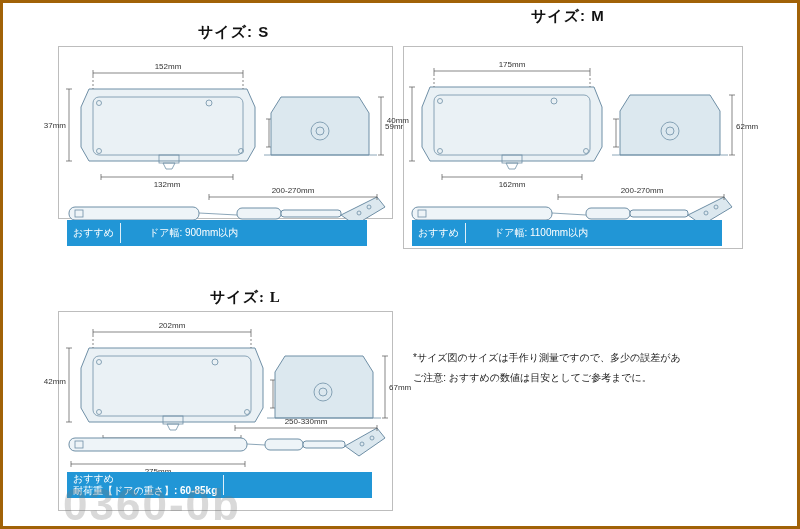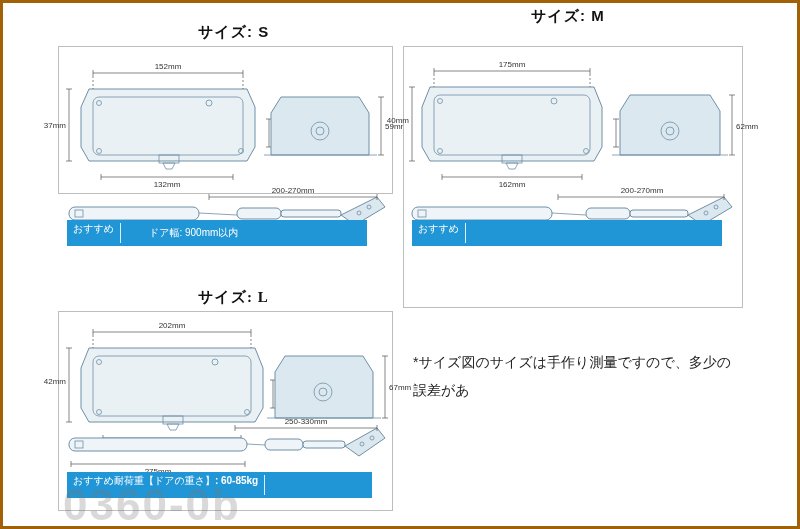--- a/index.html
+++ b/index.html
@@ -38,36 +38,36 @@
     position:absolute;
     background:#2196d6;
     color:#ffffff;
     box-sizing:border-box;
     display:flex;
     align-items:stretch;
     font-size:10px;
   }
   .banner .left{
     padding:3px 6px;
-    display:flex;justify-content:center;
+    display:flex;flex-direction:column;justify-content:center;
     line-height:1.25;
     white-space:nowrap;
   }
   .banner .sep{width:1px;background:#ffffff;opacity:.85;margin:3px 0;}
   .banner .right{
     padding:3px 8px;
     display:flex;align-items:center;
     white-space:nowrap;
     margin-left:20px;
   }
   .banner .w{font-weight:bold;}
 
   .note{
     position:absolute;
-    font-size:14px;
+    font-size:10px;
     line-height:2.0;
     color:#222;
     width:320px;
   }
   .watermark{
     position:absolute;
     left:60px;bottom:-4px;
     font-size:44px;
     font-weight:bold;
     color:rgba(120,120,120,0.28);
@@ -75,21 +75,21 @@
     font-family:"Liberation Sans",sans-serif;
     pointer-events:none;
   }
 </style>
 </head>
 <body>
 
 <div class="page">
 
   <div class="title" style="left:195px;top:20px;">サイズ: S</div>
-  <div class="panel panel-border" style="left:55px;top:43px;width:335px;height:148px;">
+  <div class="panel panel-border" style="left:55px;top:43px;width:335px;height:173px;">
     <svg width="335" height="203" viewBox="0 0 335 203">
 
       <path class="outline" d="M22,60 L30,42 L188,42 L196,60 L196,100 L188,114 L30,114 L22,100 Z"></path>
       <rect class="thin" x="34" y="50" width="150" height="58" rx="6" fill="#f4f9fb"></rect>
       <circle class="thin" cx="150" cy="56" r="3" fill="#cfe0ea"></circle>
       <circle class="thin" cx="40" cy="56" r="2.5" fill="#cfe0ea"></circle>
       <circle class="thin" cx="40" cy="104" r="2.5" fill="#cfe0ea"></circle>
       <circle class="thin" cx="182" cy="104" r="2.5" fill="#cfe0ea"></circle>
       <rect class="thin" x="100" y="108" width="20" height="8" fill="#d7e6ef"></rect>
       <path class="thin" d="M104,116 L116,116 L113,122 L107,122 Z" fill="#d7e6ef"></path>
@@ -142,21 +142,21 @@
     <div class="banner" style="left:8px;top:173px;width:300px;height:26px;">
       <div class="left">
         <span>おすすめ</span>
       </div>
       <div class="sep"></div>
       <div class="right">ドア幅: 900mm以内</div>
     </div>
   </div>
 
   <div class="title" style="left:528px;top:4px;">サイズ: M</div>
-  <div class="panel panel-border" style="left:400px;top:43px;width:340px;height:262px;">
+  <div class="panel panel-border" style="left:400px;top:43px;width:340px;height:203px;">
     <svg width="340" height="203" viewBox="0 0 340 203">
       <path class="outline" d="M18,60 L26,40 L190,40 L198,60 L198,100 L190,114 L26,114 L18,100 Z"></path>
       <rect class="thin" x="30" y="48" width="156" height="60" rx="6" fill="#f4f9fb"></rect>
       <circle class="thin" cx="150" cy="54" r="3" fill="#cfe0ea"></circle>
       <circle class="thin" cx="36" cy="54" r="2.5" fill="#cfe0ea"></circle>
       <circle class="thin" cx="36" cy="104" r="2.5" fill="#cfe0ea"></circle>
       <circle class="thin" cx="182" cy="104" r="2.5" fill="#cfe0ea"></circle>
       <rect class="thin" x="98" y="108" width="20" height="8" fill="#d7e6ef"></rect>
       <path class="thin" d="M102,116 L114,116 L111,122 L105,122 Z" fill="#d7e6ef"></path>
 
@@ -203,24 +203,25 @@
       <line class="dimline" x1="154" y1="150" x2="320" y2="150"></line>
       <path class="dimline" d="M154,147 L154,153 M320,147 L320,153"></path>
       <text class="dim" x="238" y="146" text-anchor="middle">200-270mm</text>
     </svg>
 
     <div class="banner" style="left:8px;top:173px;width:310px;height:26px;">
       <div class="left">
         <span>おすすめ</span>
       </div>
       <div class="sep"></div>
+      <div class="right">ドア幅: 1100mm以内</div>
     </div>
   </div>
 
-  <div class="title" style="left:195px;top:285px;font-family:Liberation Serif, serif;">サイズ: L</div>
+  <div class="title" style="left:207px;top:285px;font-family:Liberation Serif, serif;">サイズ: L</div>
   <div class="panel panel-border" style="left:55px;top:308px;width:335px;height:200px;">
     <svg width="335" height="200" viewBox="0 0 335 200">
       <path class="outline" d="M22,56 L30,36 L196,36 L204,56 L204,96 L196,110 L30,110 L22,96 Z"></path>
       <rect class="thin" x="34" y="44" width="158" height="60" rx="6" fill="#f4f9fb"></rect>
       <circle class="thin" cx="156" cy="50" r="3" fill="#cfe0ea"></circle>
       <circle class="thin" cx="40" cy="50" r="2.5" fill="#cfe0ea"></circle>
       <circle class="thin" cx="40" cy="100" r="2.5" fill="#cfe0ea"></circle>
       <circle class="thin" cx="188" cy="100" r="2.5" fill="#cfe0ea"></circle>
       <rect class="thin" x="104" y="104" width="20" height="8" fill="#d7e6ef"></rect>
       <path class="thin" d="M108,112 L120,112 L117,118 L111,118 Z" fill="#d7e6ef"></path>
@@ -274,16 +275,17 @@
       <div class="left">
         <span>おすすめ</span>
         <span><span>耐荷重【ドアの重さ】</span><span class="w">: 60-85kg</span></span>
       </div>
       <div class="sep"></div>
     </div>
   </div>
 
   <div class="note" style="left:410px;top:345px;">
     <div>*サイズ図のサイズは手作り測量ですので、多少の誤差があ</div>
+    <div>ご注意: おすすめの数値は目安としてご参考までに。</div>
   </div>
 
   <div class="watermark">0360-0b</div>
 </div>
 
 </body></html>

